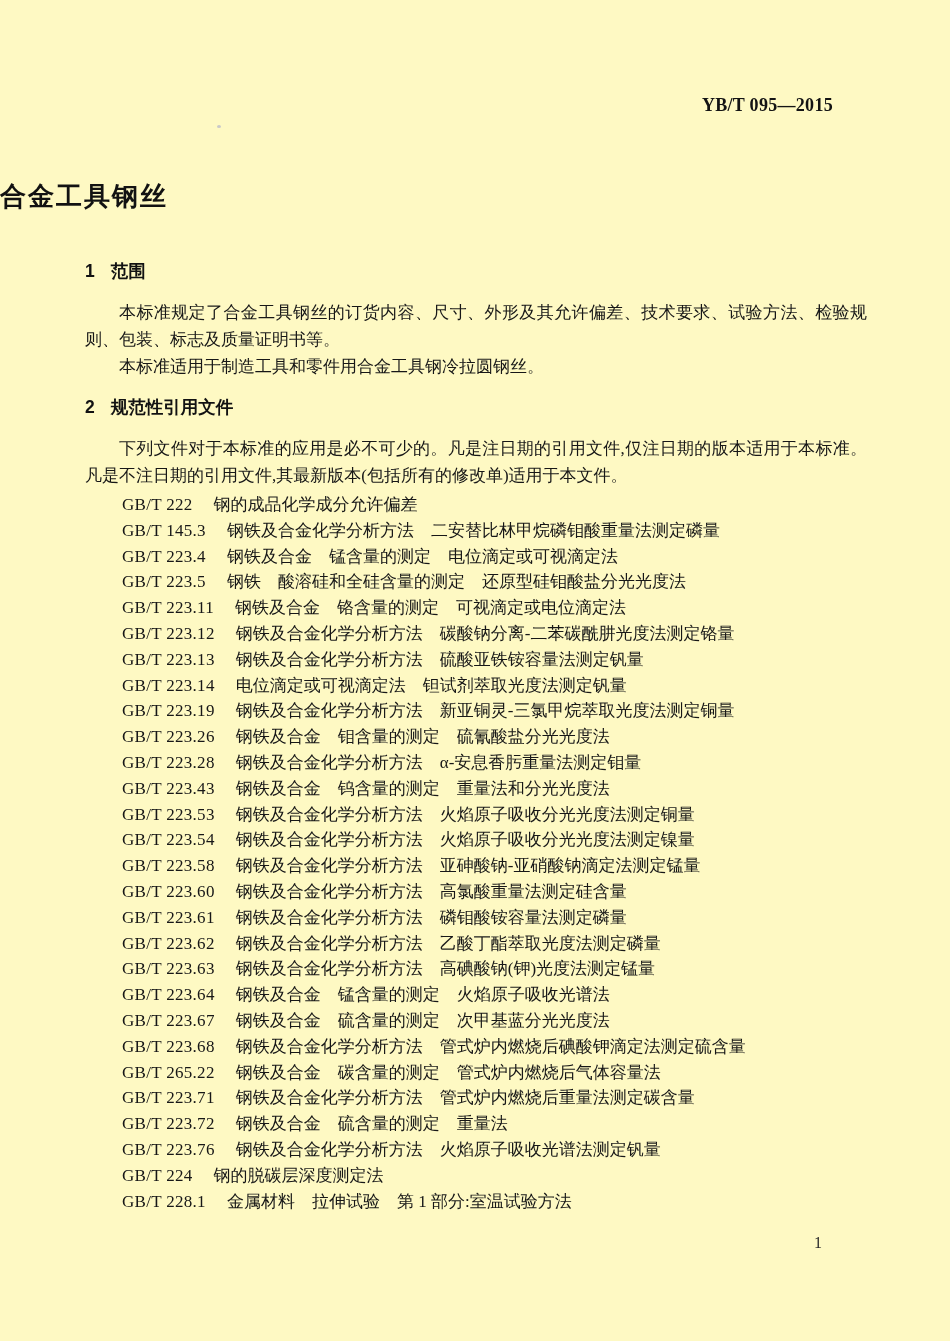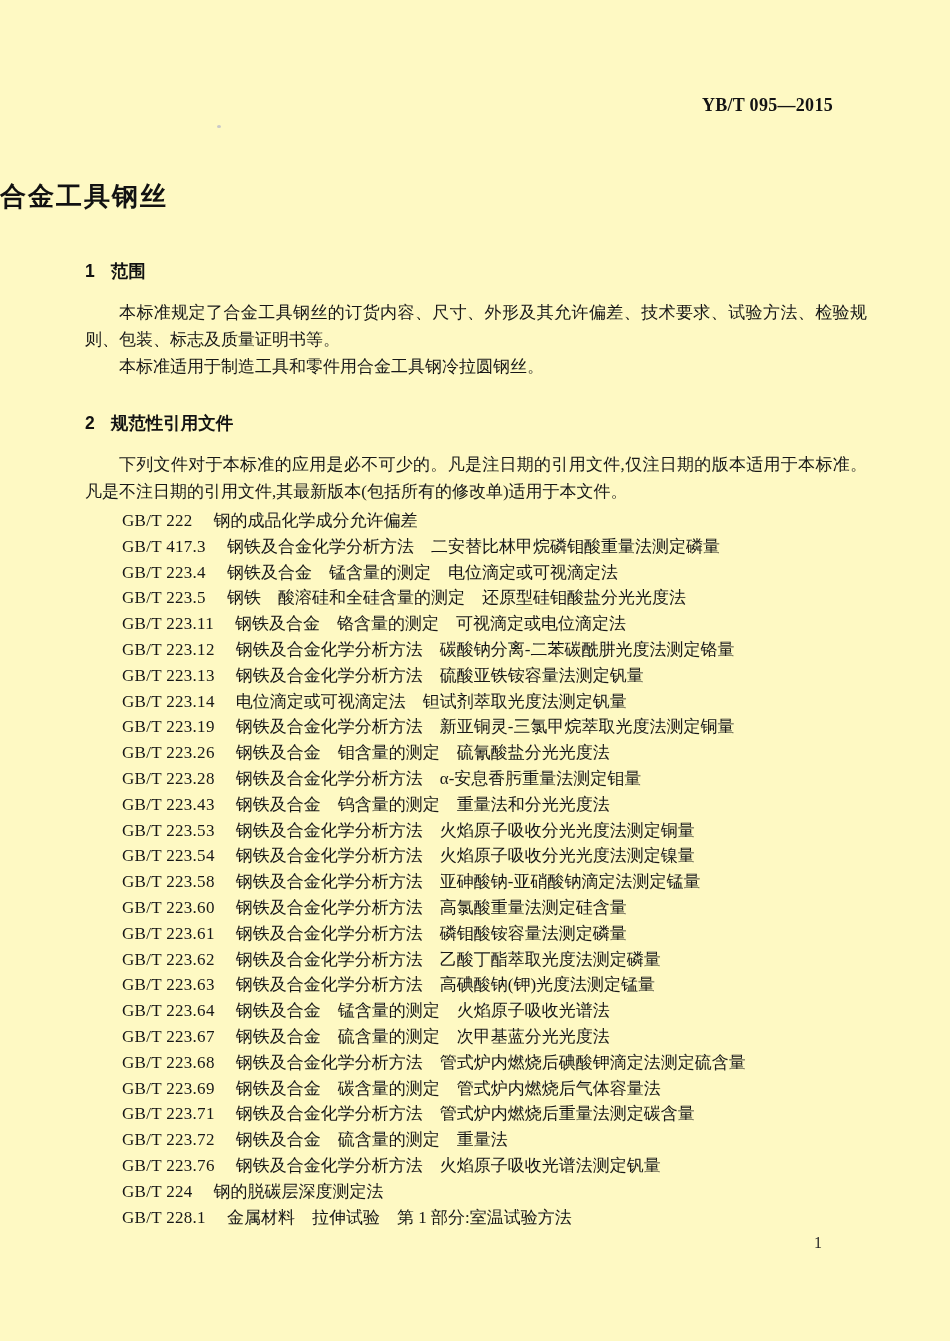--- a/index.html
+++ b/index.html
@@ -56,21 +56,21 @@
   }
   .sec-heading {
     font-family: "Liberation Sans", sans-serif;
     font-weight: bold;
     font-size: 17.5px;
     line-height: 21px;
     color: #121212;
     white-space: nowrap;
   }
   .sec-heading .sec-num { margin-right: 16px; }
-  .sec-heading.sec2 { margin-top: 33px; }
+  .sec-heading.sec2 { margin-top: 17px; }
   .body-para {
     font-size: 17px;
     line-height: 27px;
     text-indent: 2em;
     text-align: justify;
     color: #171717;
   }
   .para-after-heading { margin-top: 17px; }
   .ref-list { margin-top: 3px; }
   .ref-row {
@@ -119,21 +119,21 @@
     </div>
 
     <p class="body-para para-after-heading">下列文件对于本标准的应用是必不可少的。凡是注日期的引用文件,仅注日期的版本适用于本标准。凡是不注日期的引用文件,其最新版本(包括所有的修改单)适用于本文件。</p>
 
     <div class="ref-list" id="ref-list">
   <div class="ref-row">
     <span class="ref-code">GB/T 222</span><span class="ref-title">钢的成品化学成分允许偏差</span>
   </div>
 
   <div class="ref-row">
-    <span class="ref-code">GB/T 417.3</span><span class="ref-title">钢铁及合金化学分析方法　二安替比林甲烷磷钼酸重量法测定磷量</span>
+    <span class="ref-code">GB/T 145.3</span><span class="ref-title">钢铁及合金化学分析方法　二安替比林甲烷磷钼酸重量法测定磷量</span>
   </div>
 
   <div class="ref-row">
     <span class="ref-code">GB/T 223.4</span><span class="ref-title">钢铁及合金　锰含量的测定　电位滴定或可视滴定法</span>
   </div>
 
   <div class="ref-row">
     <span class="ref-code">GB/T 223.5</span><span class="ref-title">钢铁　酸溶硅和全硅含量的测定　还原型硅钼酸盐分光光度法</span>
   </div>
 
@@ -204,21 +204,21 @@
 
   <div class="ref-row">
     <span class="ref-code">GB/T 223.67</span><span class="ref-title">钢铁及合金　硫含量的测定　次甲基蓝分光光度法</span>
   </div>
 
   <div class="ref-row">
     <span class="ref-code">GB/T 223.68</span><span class="ref-title">钢铁及合金化学分析方法　管式炉内燃烧后碘酸钾滴定法测定硫含量</span>
   </div>
 
   <div class="ref-row">
-    <span class="ref-code">GB/T 223.69</span><span class="ref-title">钢铁及合金　碳含量的测定　管式炉内燃烧后气体容量法</span>
+    <span class="ref-code">GB/T 265.22</span><span class="ref-title">钢铁及合金　碳含量的测定　管式炉内燃烧后气体容量法</span>
   </div>
 
   <div class="ref-row">
     <span class="ref-code">GB/T 223.71</span><span class="ref-title">钢铁及合金化学分析方法　管式炉内燃烧后重量法测定碳含量</span>
   </div>
 
   <div class="ref-row">
     <span class="ref-code">GB/T 223.72</span><span class="ref-title">钢铁及合金　硫含量的测定　重量法</span>
   </div>
 

